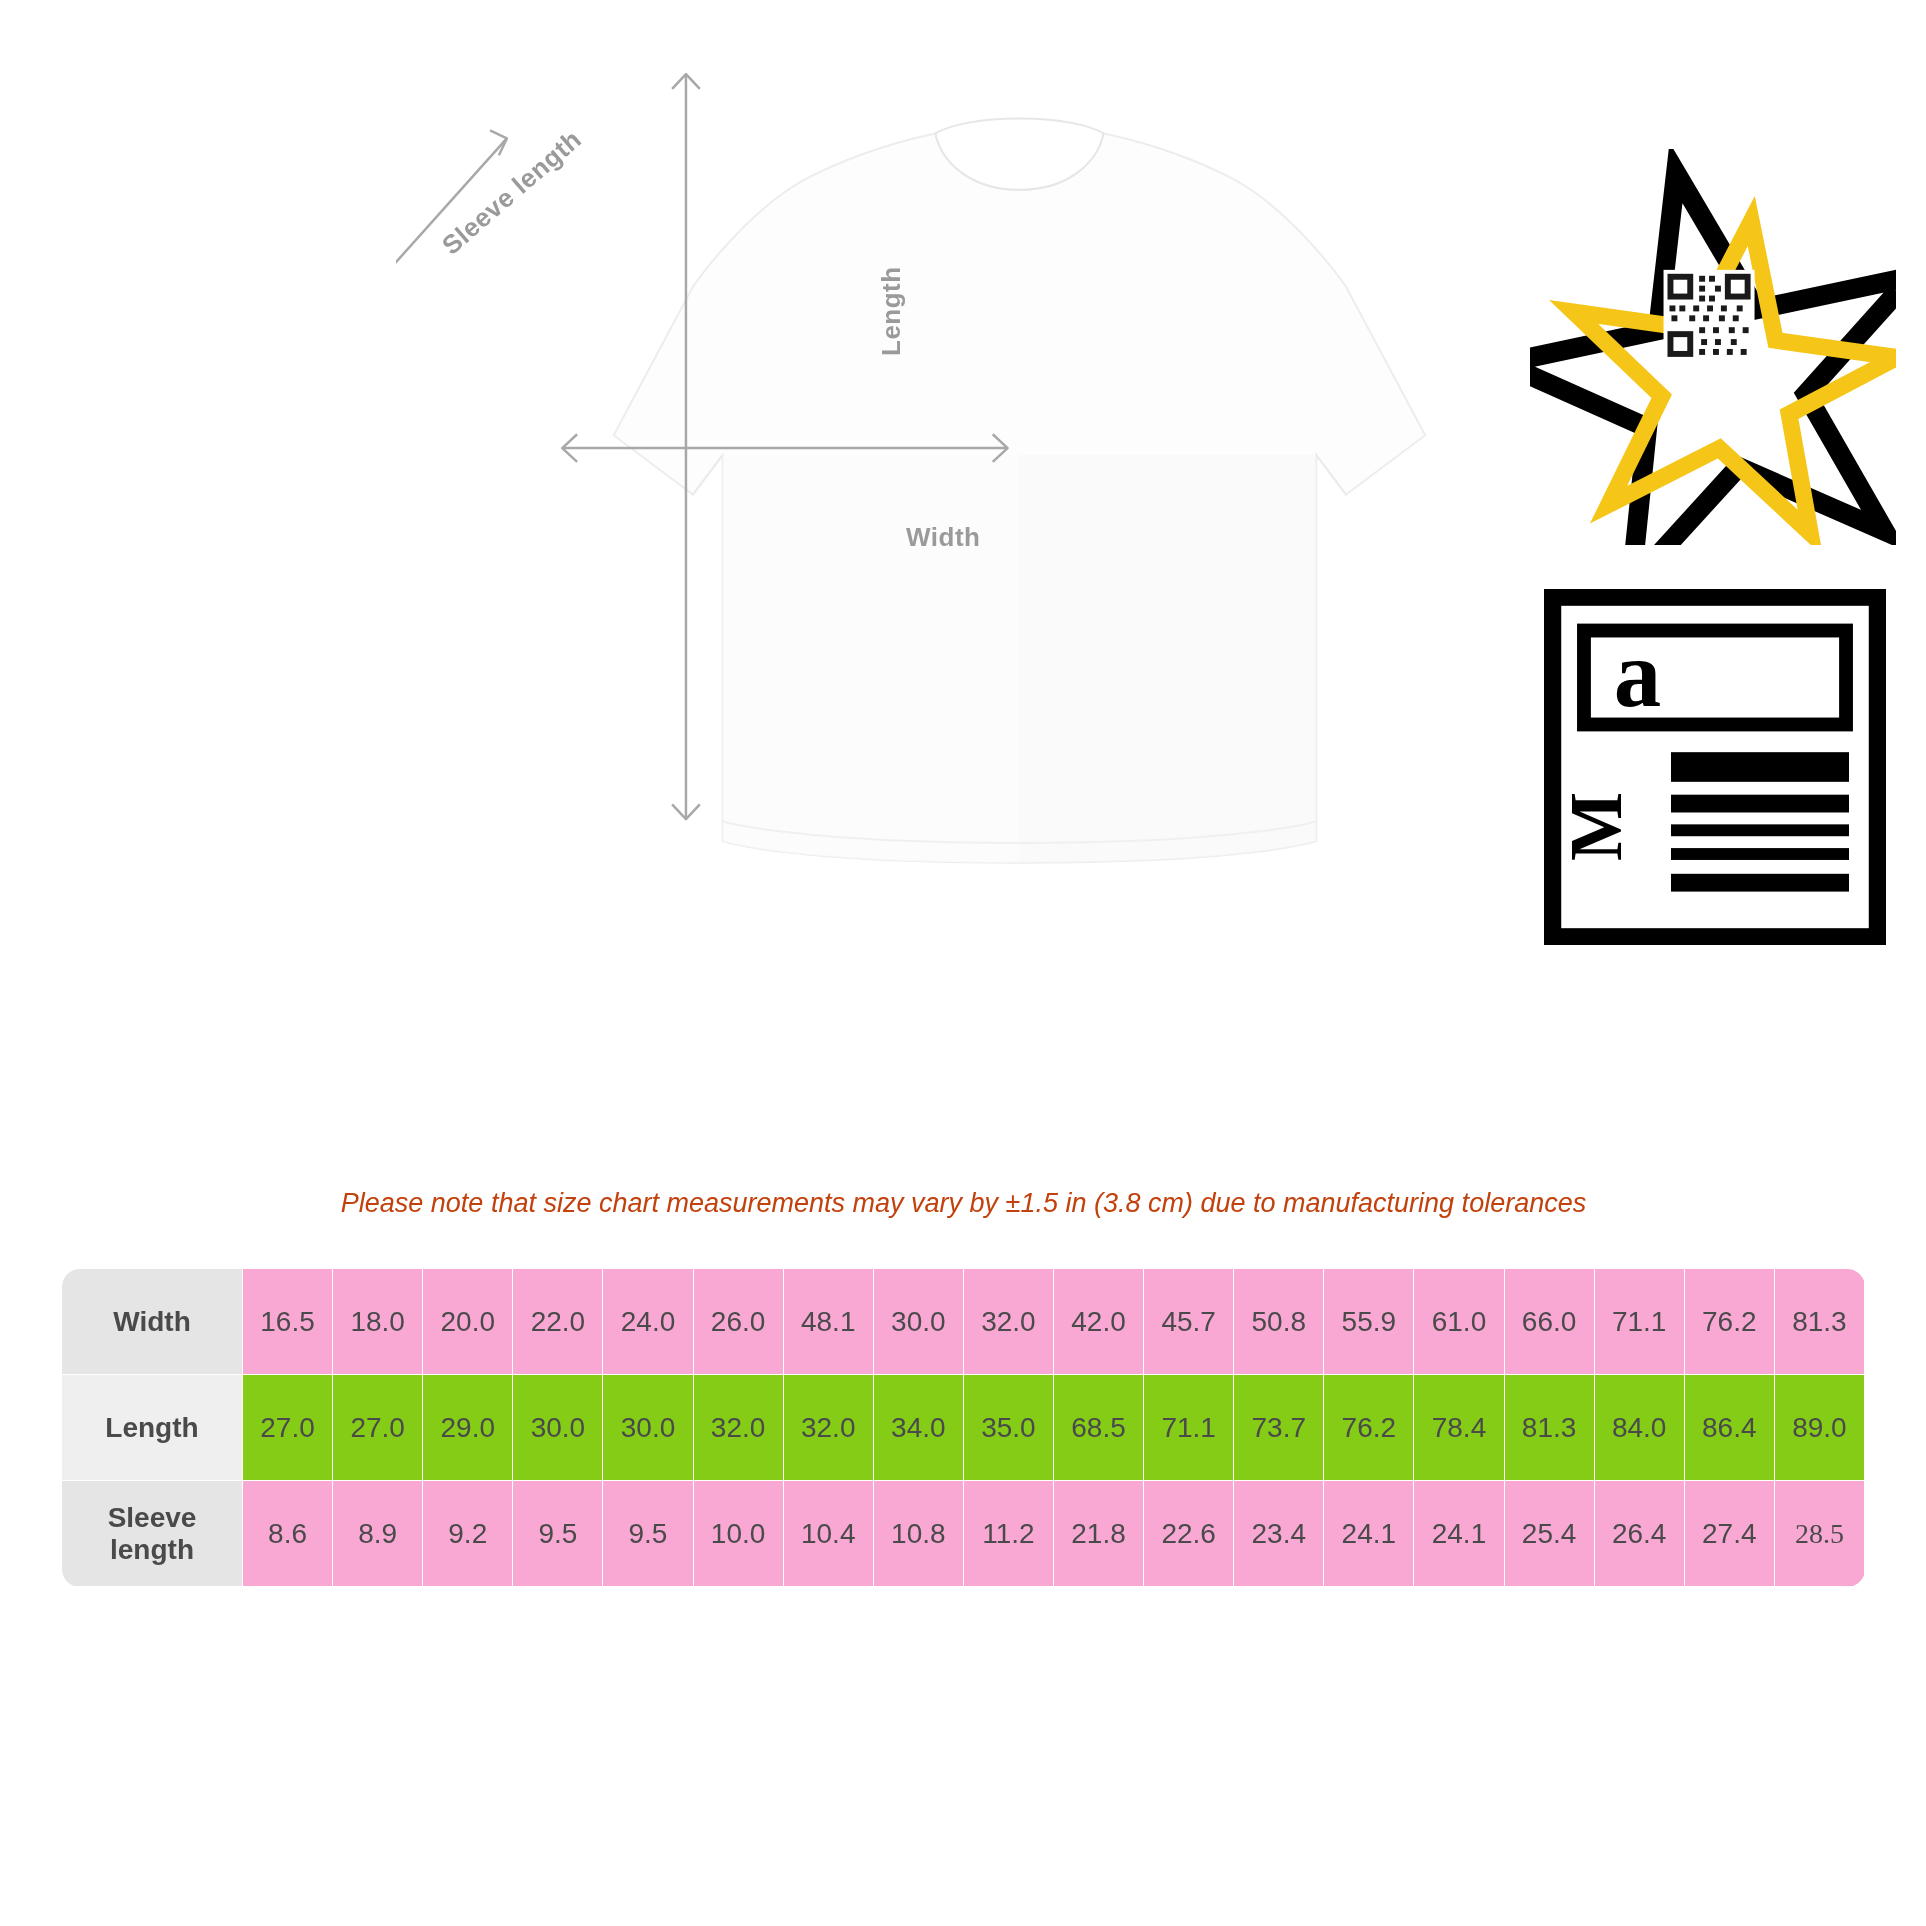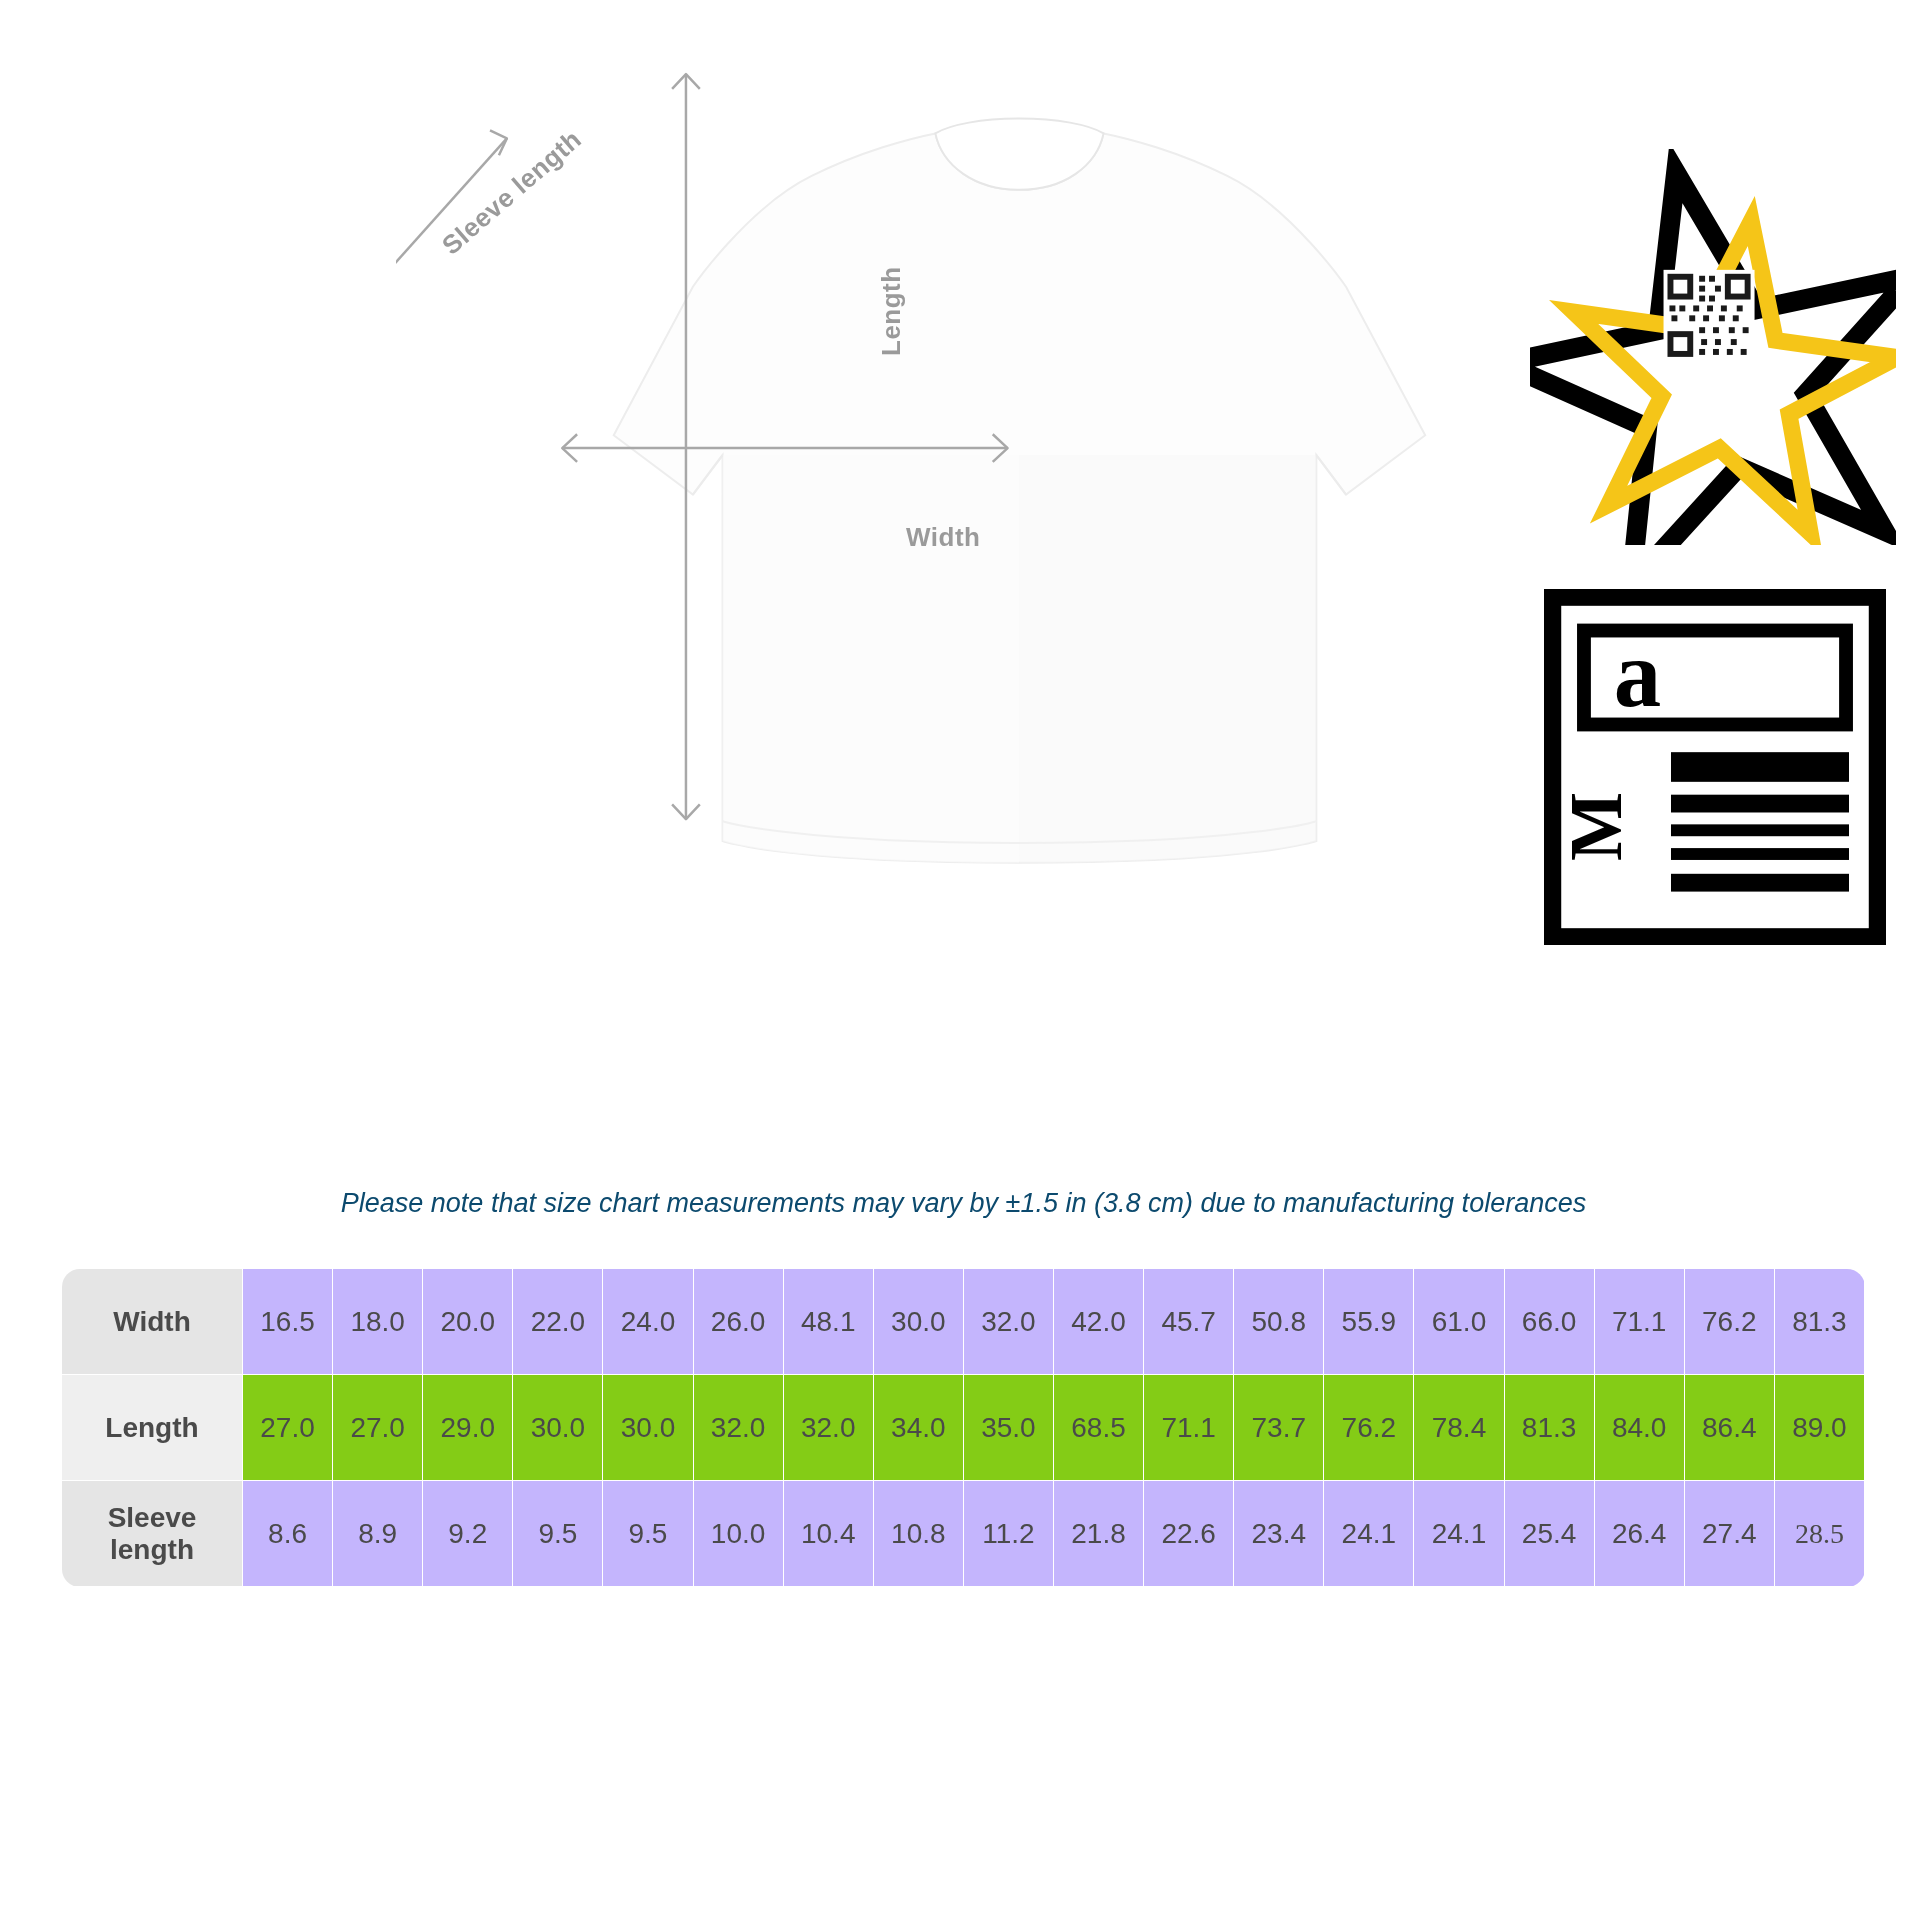--- a/index.html
+++ b/index.html
@@ -79,21 +79,21 @@
 
   
   #note {
     position: absolute;
     left: 0;
     top: 1188px;
     width: 1927px;
     text-align: center;
     font-style: italic;
     font-size: 27px;
-    color: #0c4a6e;
+    color: #c2410c;
   }
 
   
   #chart {
     position: absolute;
     left: 61px;
     top: 1268px;
     width: 1804px;
   }
   table.size-chart {
@@ -135,21 +135,21 @@
     font-size: 29px;
     color: #4f4f4f;
   }
   .row-label {
     background: #ebebeb;
     font-weight: bold;
     font-size: 30px;
     color: #4f4f4f;
     width: 178px;
   }
-  .data-row-a td { background: #c4b5fd; height: 103px; }
+  .data-row-a td { background: #f9a8d4; height: 103px; }
   .data-row-b td { background: #84cc16; height: 103px; }
   .data-row-a .row-label { background: #e5e5e5; }
   .data-row-b .row-label { background: #efefef; }
 
   
   .size-chart tr:first-child td:first-child { border-top-left-radius: 18px; }
   .size-chart tr:first-child td:last-child { border-top-right-radius: 18px; }
   .size-chart tr:last-child td:first-child { border-bottom-left-radius: 18px; }
   .size-chart tr:last-child td:last-child { border-bottom-right-radius: 18px; font-family: Liberation Serif, serif; }
 </style>

